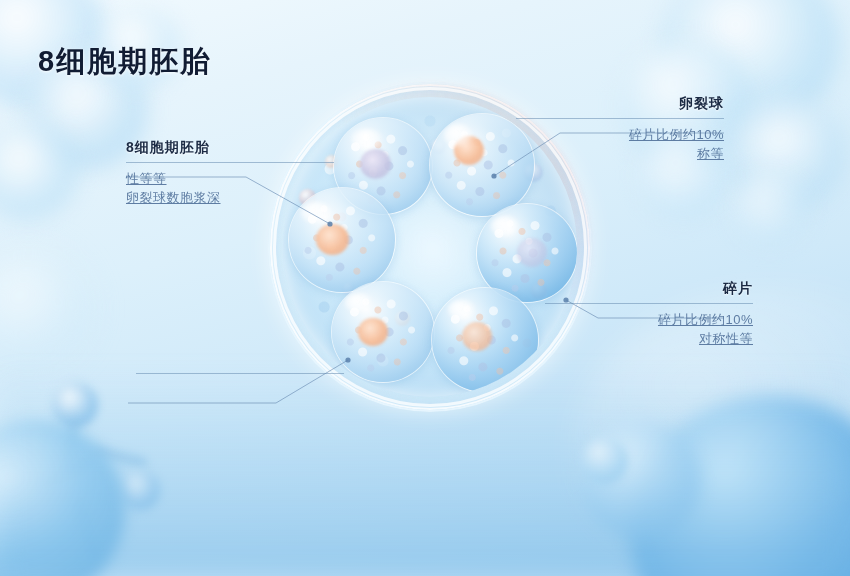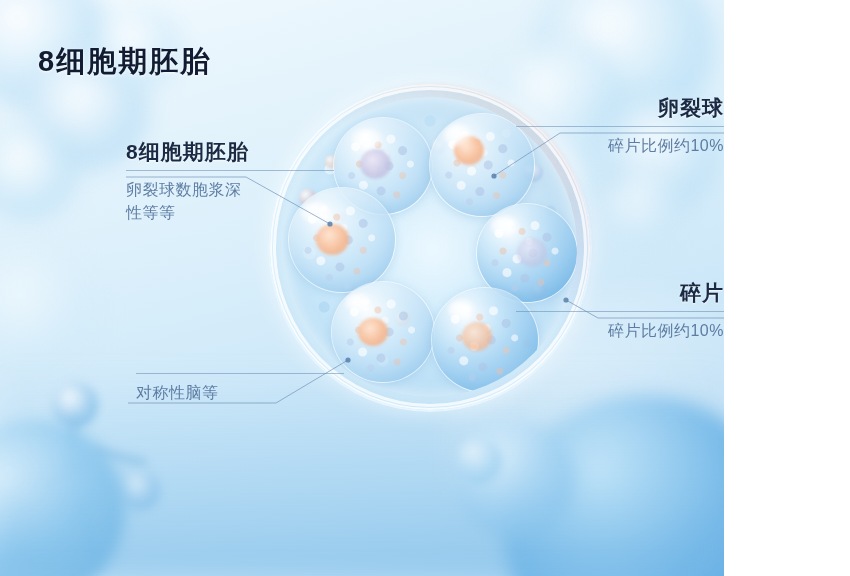--- a/index.html
+++ b/index.html
@@ -2,21 +2,21 @@
 <html><head>
 <meta charset="utf-8">
 <style>
   html, body {
     margin: 0;
     padding: 0;
     background: #ffffff;
   }
   #stage {
     position: relative;
-    width: 724px;
+    width: 850px;
     height: 576px;
     overflow: hidden;
     font-family: "Liberation Sans", "DejaVu Sans", sans-serif;
     background:
       linear-gradient(165deg, #f2fafe 0%, #e6f4fc 18%, #dcf0fb 38%, #cfe9f9 58%, #bfe0f6 78%, #a9d4f2 100%);
   }
 
   
   .bg-layer {
     position: absolute;
@@ -233,39 +233,40 @@
     border-radius: 50%;
     filter: blur(1px);
   }
 
   
   .label {
     position: absolute;
     width: 208px;
   }
   .label .title {
-    font-size: 21px;
+    font-size: 14px;
     font-weight: bold;
     color: #1b2a44;
     letter-spacing: 1px;
     line-height: 1.1;
     text-shadow: 0 1px 2px rgba(255,255,255,.85);
   }
   .label .rule {
     height: 1px;
     background: rgba(104,140,176,.55);
     margin: 7px 0 7px 0;
   }
   .label .sub {
-    font-size: 16px;
+    font-size: 13px;
     color: #51719a;
     line-height: 1.45;
     letter-spacing: .5px;
     filter: blur(.55px);
     opacity: .9;
+    text-decoration: underline;
   }
   .label.right { text-align: right; }
   .label.left  { text-align: left; }
 
   #lines { position: absolute; inset: 0; pointer-events: none; }
 </style>
 </head>
 <body>
 
 <div id="stage">
@@ -376,34 +377,35 @@
     </g>
   </svg>
 
   <div style="position:absolute; left:38px; top:42px;">
     <div style="font-size:29px; font-weight:bold; color:#111c33; letter-spacing:2px; text-shadow:0 1px 3px rgba(255,255,255,.9);">8细胞期胚胎</div>
   </div>
 
   <div class="label left" style="left:126px; top:140px;">
     <div class="title">8细胞期胚胎</div>
     <div class="rule"></div>
+    <div class="sub">性等等</div>
     <div class="sub">卵裂球数胞浆深</div>
-    <div class="sub">性等等</div>
   </div>
 
   <div class="label right" style="left:516px; top:96px;">
     <div class="title">卵裂球</div>
     <div class="rule"></div>
     <div class="sub">碎片比例约10%</div>
-  </div>
-
-  <div class="label right" style="left:516px; top:281px;">
+    <div class="sub">称等</div>
+  </div>
+
+  <div class="label right" style="left:545px; top:281px;">
     <div class="title">碎片</div>
     <div class="rule"></div>
     <div class="sub">碎片比例约10%</div>
+    <div class="sub">对称性等</div>
   </div>
 
   <div class="label left" style="left:136px; top:366px;">
     <div class="rule"></div>
-    <div class="sub">对称性脑等</div>
   </div>
 
 </div>
 
 </body></html>

